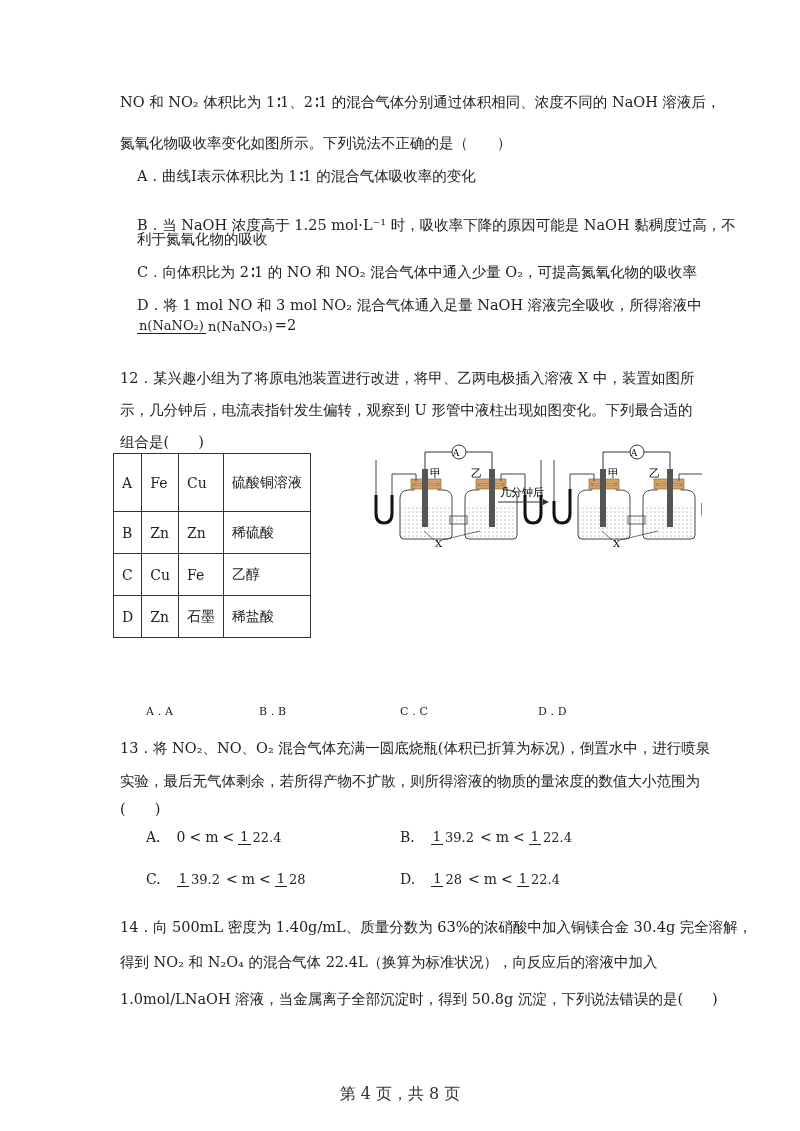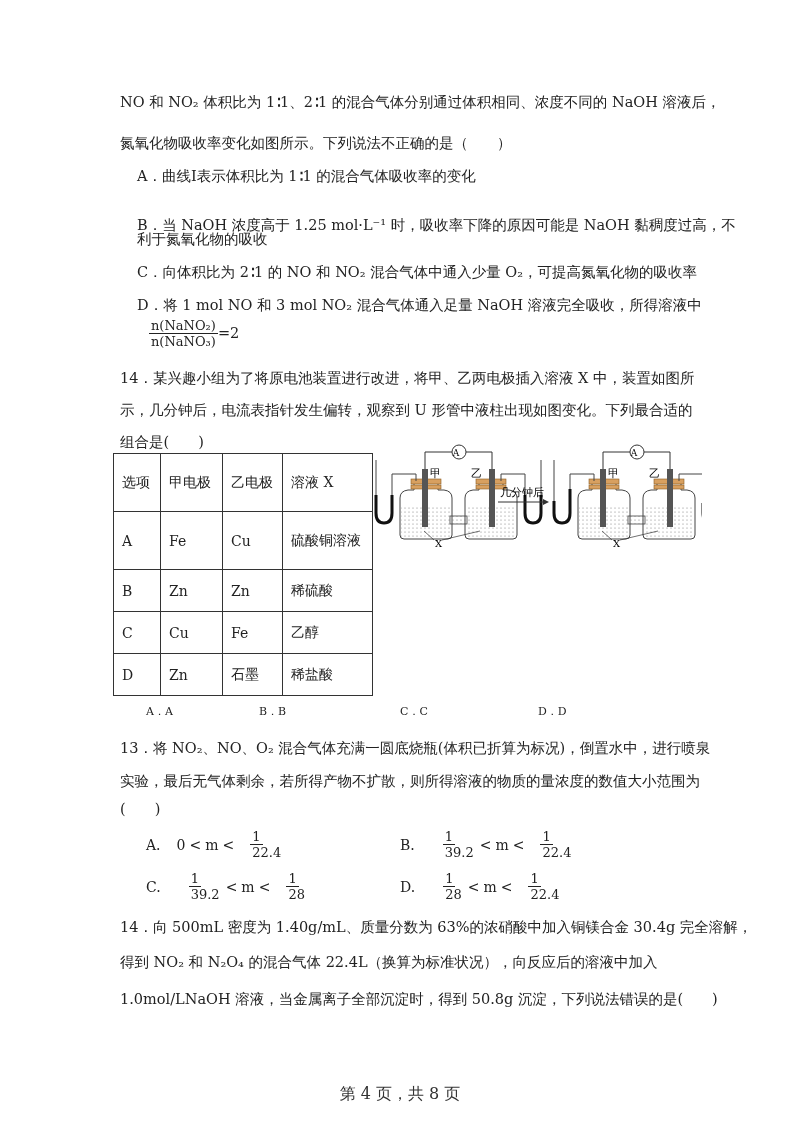--- a/index.html
+++ b/index.html
@@ -1,21 +1,21 @@
 <!DOCTYPE html>
 <html><head>
 <meta charset="utf-8">
 <style>
   html, body { margin:0; padding:0; background:#fff; }
   body { width:800px; height:1131px; position:relative; overflow:hidden;
          font-family: "DejaVu Serif", "Liberation Serif", serif; color:#222; }
   .line { position:absolute; font-size:14.5px; white-space:nowrap; line-height:20px; }
   .indent { left:137px; }
   .left { left:120px; }
-  .frac { display:inline-flex; flex-direction:column; align-items:flex-start; vertical-align:middle; font-size:13px; line-height:15px;margin-left:12px; }
+  .frac { display:inline-flex; flex-direction:row; align-items:flex-end; vertical-align:middle; font-size:13px; line-height:15px; }
   .frac .num { border-bottom:1px solid #222; padding:0 2px; }
   .frac .den { padding:0 2px; }
   table.opts { position:absolute; left:113px; top:453px; border-collapse:collapse; font-size:14px; }
   table.opts td { border:1.3px solid #333; padding:0 8px; height:40px; vertical-align:middle; }
   .choice { position:absolute; font-size:11px; }
   .footer { position:absolute; top:1084px; left:0; width:800px; text-align:center; font-size:16px; color:#333; }
   .mathopt { position:absolute; font-size:14px; display:flex; align-items:center; gap:4px; }
   .mathopt .label { margin-right:12px; }
 </style>
 </head>
@@ -28,32 +28,26 @@
 <div class="line indent" style="top:229px">利于氮氧化物的吸收</div>
 <div class="line indent" style="top:262px">C．向体积比为 2∶1 的 NO 和 NO₂ 混合气体中通入少量 O₂，可提高氮氧化物的吸收率</div>
 <div class="line indent" style="top:295px">D．将 1 mol NO 和 3 mol NO₂ 混合气体通入足量 NaOH 溶液完全吸收，所得溶液中</div>
 <div class="line indent" style="top:318px; line-height:15px">
   <span class="frac">
       <span class="num">n(NaNO₂)</span>
       <span class="den">n(NaNO₃)</span>
     </span><span>=2</span>
 </div>
 
-<div class="line left" style="top:368px">14．某兴趣小组为了将原电池装置进行改进，将甲、乙两电极插入溶液 X 中，装置如图所</div>
+<div class="line left" style="top:368px">12．某兴趣小组为了将原电池装置进行改进，将甲、乙两电极插入溶液 X 中，装置如图所</div>
 <div class="line left" style="top:400px">示，几分钟后，电流表指针发生偏转，观察到 U 形管中液柱出现如图变化。下列最合适的</div>
 <div class="line left" style="top:432px">组合是(　　)</div>
 
 <table class="opts">
   <tbody>
-      <tr style="height:57px">
-    <td style="width:30px; height:57px">选项</td>
-    <td style="width:45px">甲电极</td>
-    <td style="width:43px">乙电极</td>
-    <td style="width:73px">溶液 X</td>
-  </tr>
   <tr>
     <td style="height:57px">A</td>
     <td>Fe</td>
     <td>Cu</td>
     <td>硫酸铜溶液</td>
   </tr>
   <tr>
     <td style="height:41px">B</td>
     <td>Zn</td>
     <td>Zn</td>

